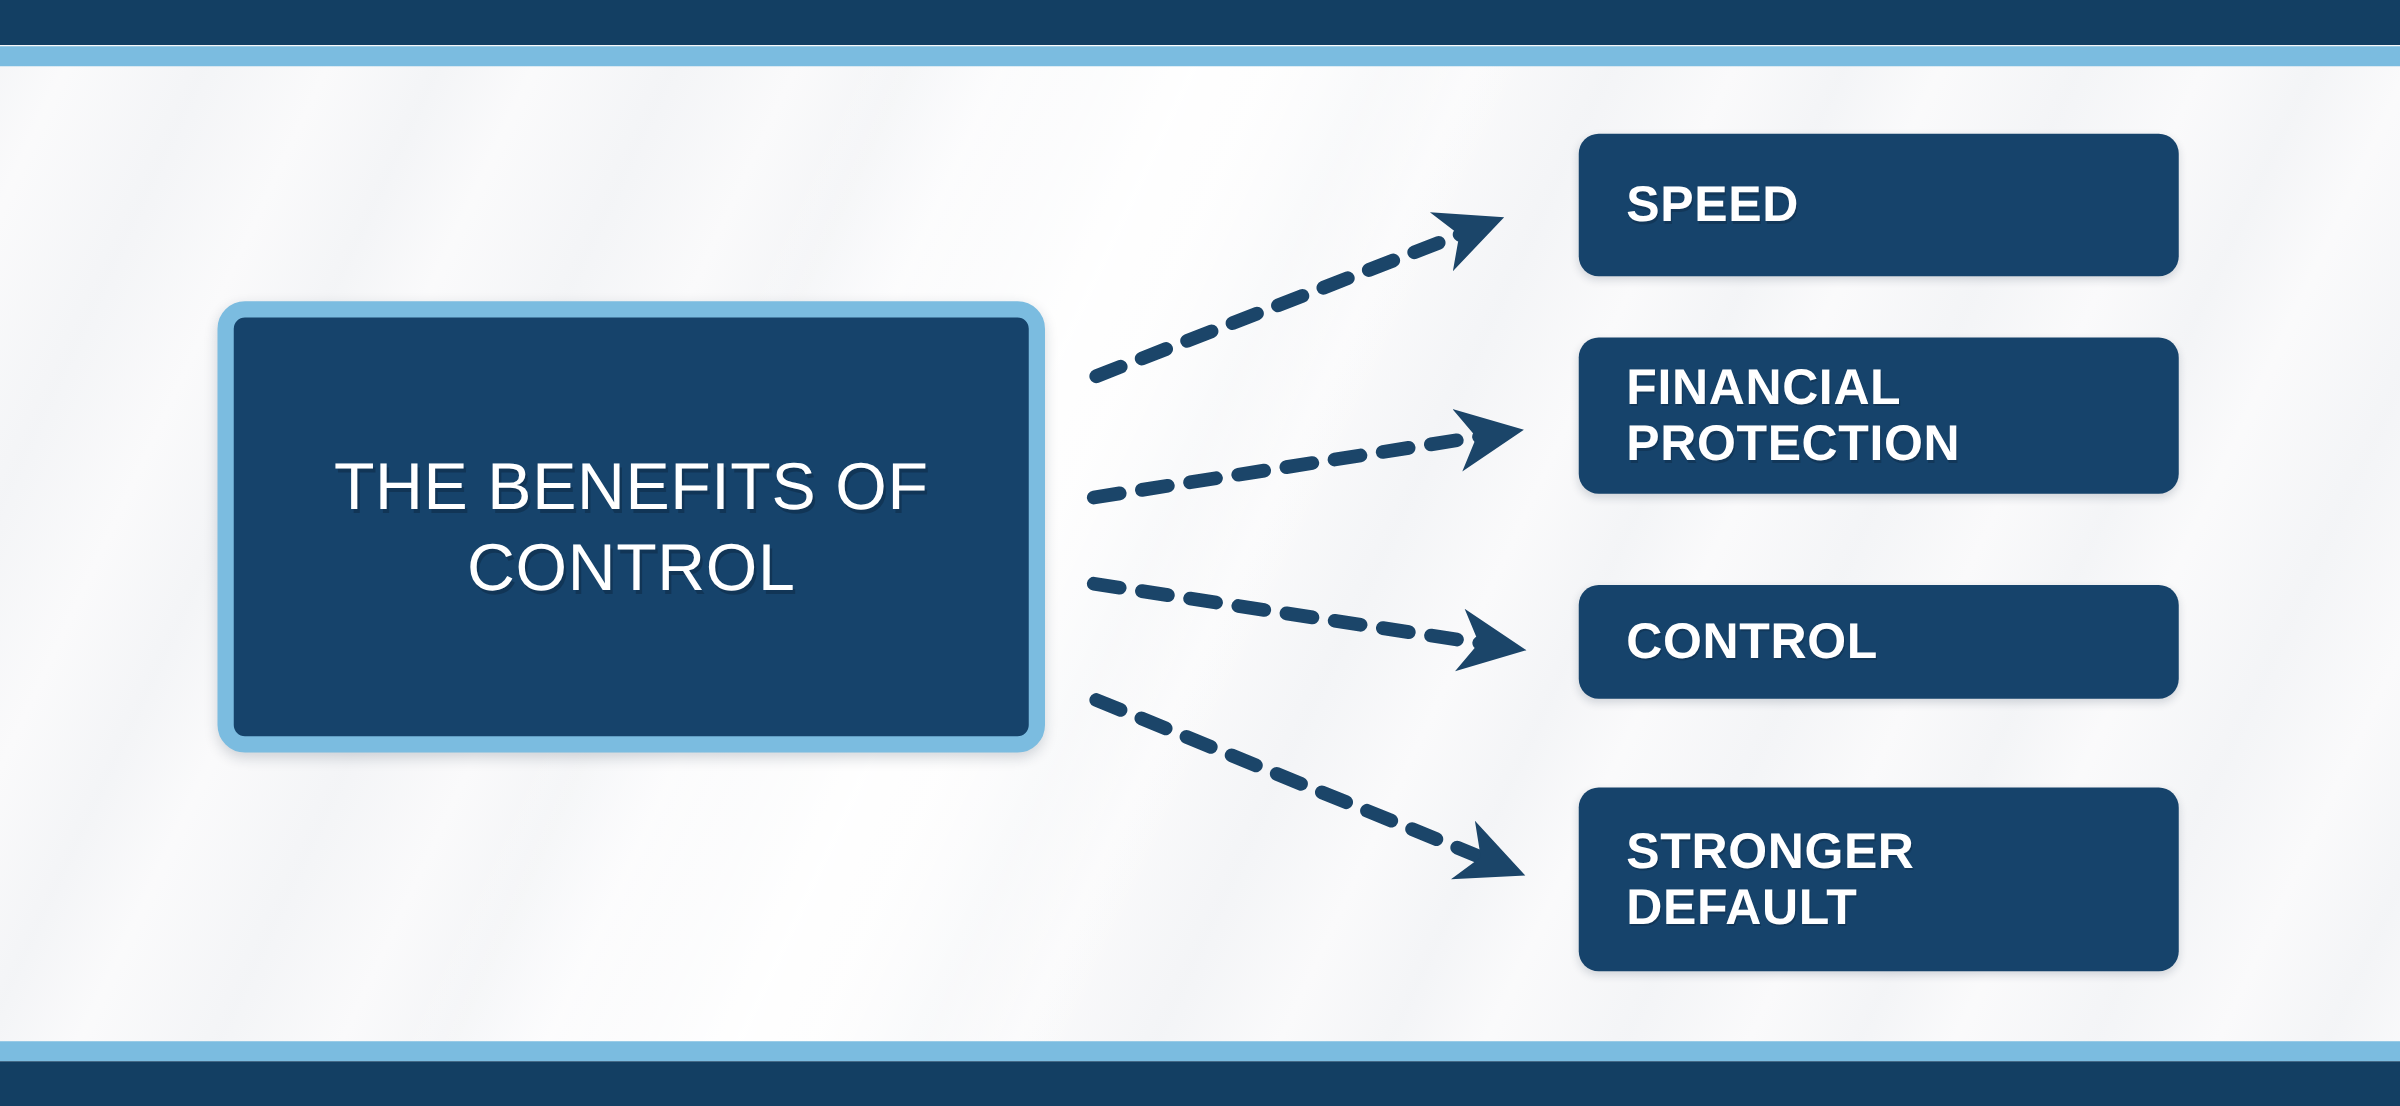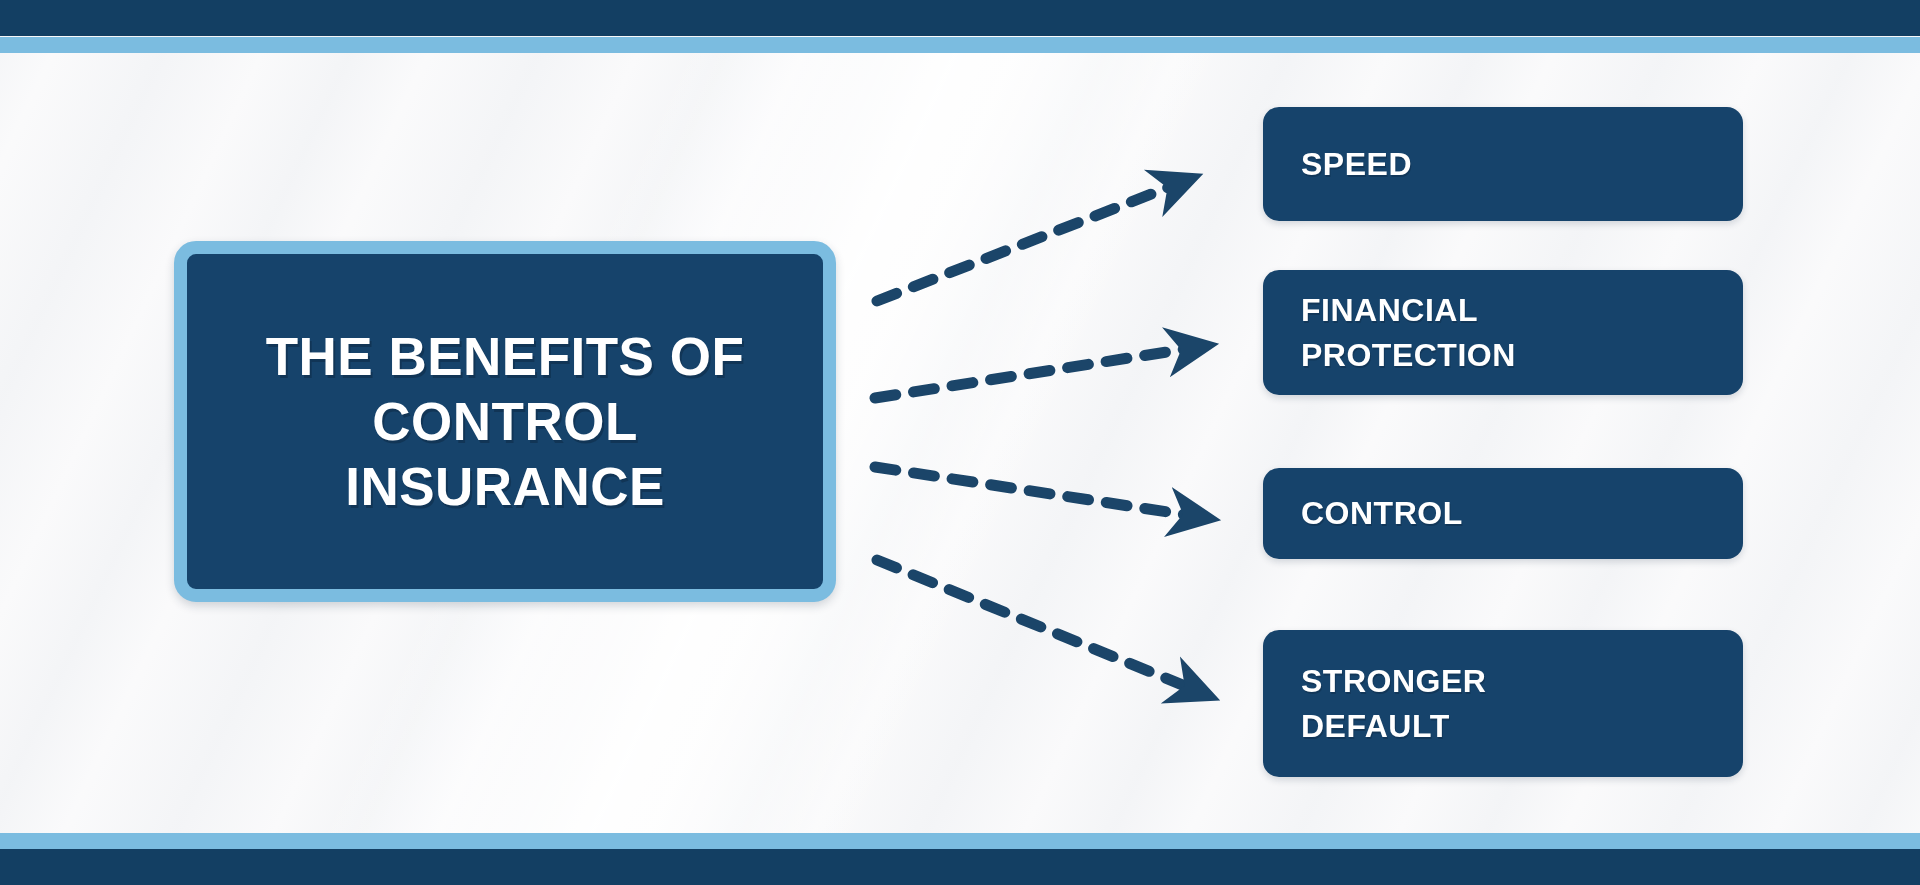--- a/index.html
+++ b/index.html
@@ -47,21 +47,21 @@
     border:13px solid var(--light-blue);
     border-radius:22px;
     display:flex;flex-direction:column;
     align-items:center;justify-content:center;
     box-shadow:0 4px 10px rgba(20,40,60,0.18);
   }
   .title-line{
     display:block;
     color:var(--text);
     font-size:53px;
-    font-weight:bold;
+    font-weight:normal;
     line-height:65px;
     letter-spacing:0.5px;
     text-align:center;
     text-shadow:2px 3px 0 rgba(9,30,49,0.35);
     white-space:nowrap;
   }
   .title-line:nth-child(4){transform:translateX(16px);}
 
   
   .arrows-svg{position:absolute;left:0;top:0;width:1920px;height:885px;pointer-events:none;}
@@ -72,21 +72,21 @@
     left:1263px;
     width:480px;
     background:var(--navy);
     border-radius:16px;
     display:flex;align-items:center;
     padding-left:38px;
     box-shadow:0 3px 7px rgba(20,40,60,0.16);
   }
   .benefit-label{
     color:var(--text);
-    font-size:32px;
+    font-size:40px;
     font-weight:bold;
     line-height:45px;
     letter-spacing:0.5px;
     text-shadow:1px 2px 0 rgba(9,30,49,0.3);
     max-width:340px;
   }
   .benefit-speed{top:107px;height:114px;}
   .benefit-financial{top:270px;height:125px;}
   .benefit-control{top:468px;height:91px;}
   .benefit-stronger{top:630px;height:147px;}
@@ -111,21 +111,20 @@
       <line x1="877" y1="301" x2="1190" y2="179" marker-end="url(#ah)"></line>
       <line x1="875" y1="398" x2="1205" y2="346" marker-end="url(#ah)"></line>
       <line x1="875" y1="467" x2="1207" y2="518" marker-end="url(#ah)"></line>
       <line x1="877" y1="560" x2="1207" y2="695" marker-end="url(#ah)"></line>
     </g>
   </svg>
 
   <div class="title-box">
     <span class="title-line">THE BENEFITS OF</span>
     <span class="title-line">CONTROL</span>
-    <span class="title-line">INSURANCE</span>
   </div>
 
   <div class="benefit-box benefit-speed">
     <span class="benefit-label">SPEED</span>
   </div>
   <div class="benefit-box benefit-financial">
     <span class="benefit-label">FINANCIAL PROTECTION</span>
   </div>
   <div class="benefit-box benefit-control">
     <span class="benefit-label">CONTROL</span>

